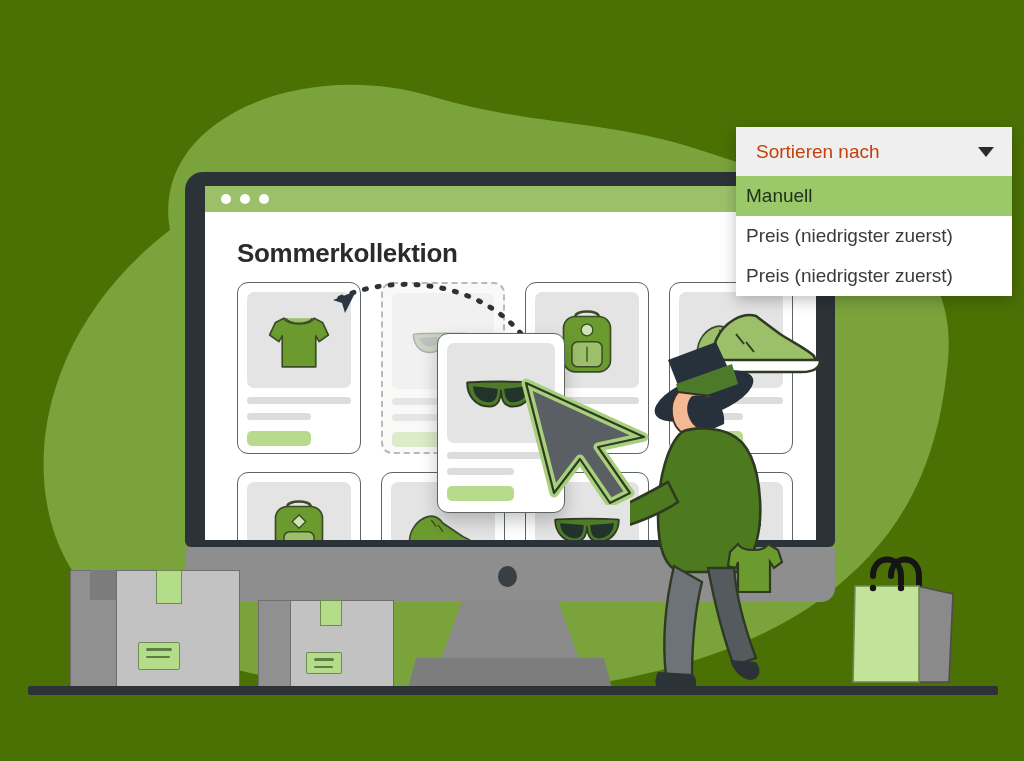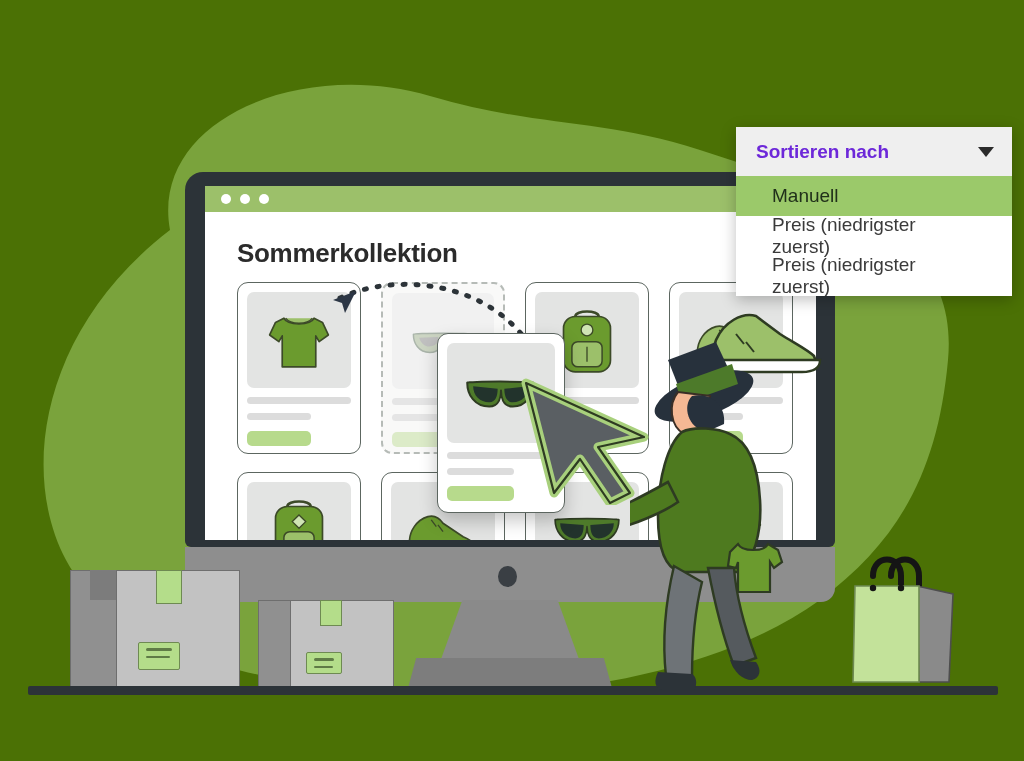--- a/index.html
+++ b/index.html
@@ -65,24 +65,24 @@
 
   
   .dropdown{
     position:absolute;left:736px;top:127px;width:276px;background:#ffffff;
     box-shadow:0 4px 14px rgba(0,0,0,.25);overflow:hidden;
   }
   .dd-head{
     height:49px;background:#efefef;display:flex;align-items:center;justify-content:space-between;
     padding:0 18px 0 20px;box-sizing:border-box;
   }
-  .dd-head span.t{font-size:19px;font-weight:bold;color:#6d28d9;}
+  .dd-head span.t{font-size:19px;font-weight:normal;color:#c2410c;}
   .dd-caret{width:0;height:0;border-left:8px solid transparent;border-right:8px solid transparent;border-top:10px solid #2b2b2b;}
   .dd-item{
-    height:40px;display:flex;align-items:center;padding:0 36px;box-sizing:border-box;
+    height:40px;display:flex;align-items:center;padding:0 10px;box-sizing:border-box;
     font-size:19px;color:#3a3a3a;background:#ffffff;
   }
   .dd-item.sel{background:#9bc96a;color:#20301a;}
 
   
   .box{position:absolute;}
   .box .side{position:absolute;left:0;top:0;background:#909090;border:1.4px solid #6e6e6e;box-sizing:border-box;}
   .box .front{position:absolute;background:#c2c2c2;border:1.4px solid #6e6e6e;box-sizing:border-box;}
   .box .tape{position:absolute;background:#b4dd8a;border:1.2px solid #6e8a52;box-sizing:border-box;}
   .box .label{position:absolute;background:#b4dd8a;border:1.3px solid #6e8a52;box-sizing:border-box;border-radius:2px;}

